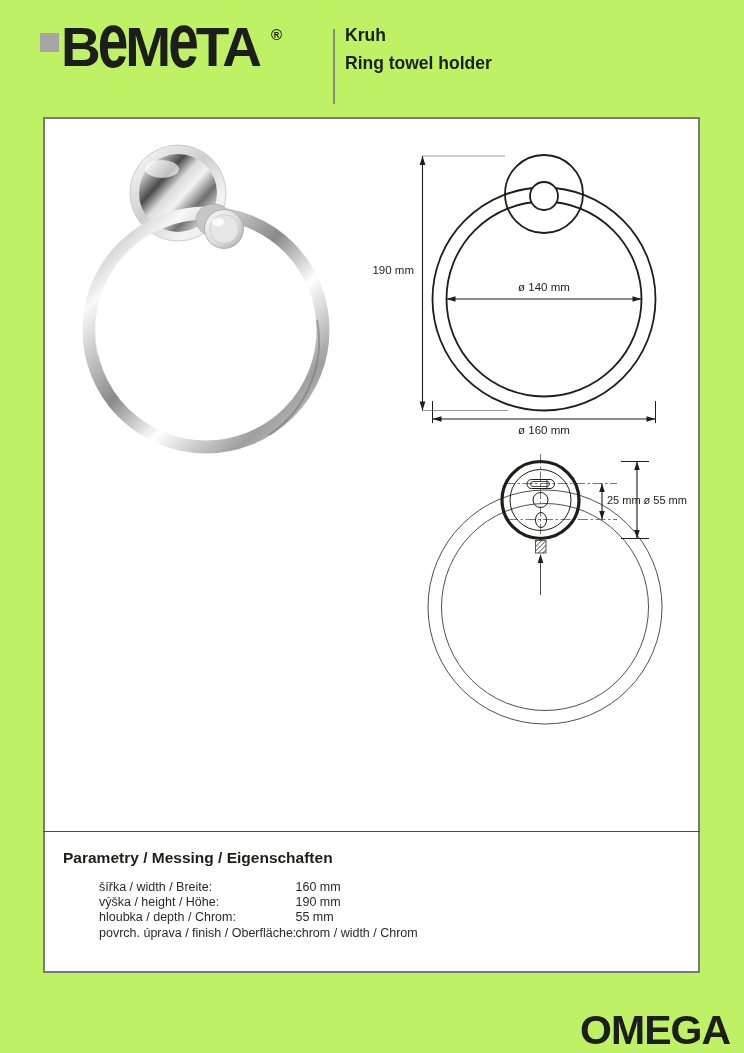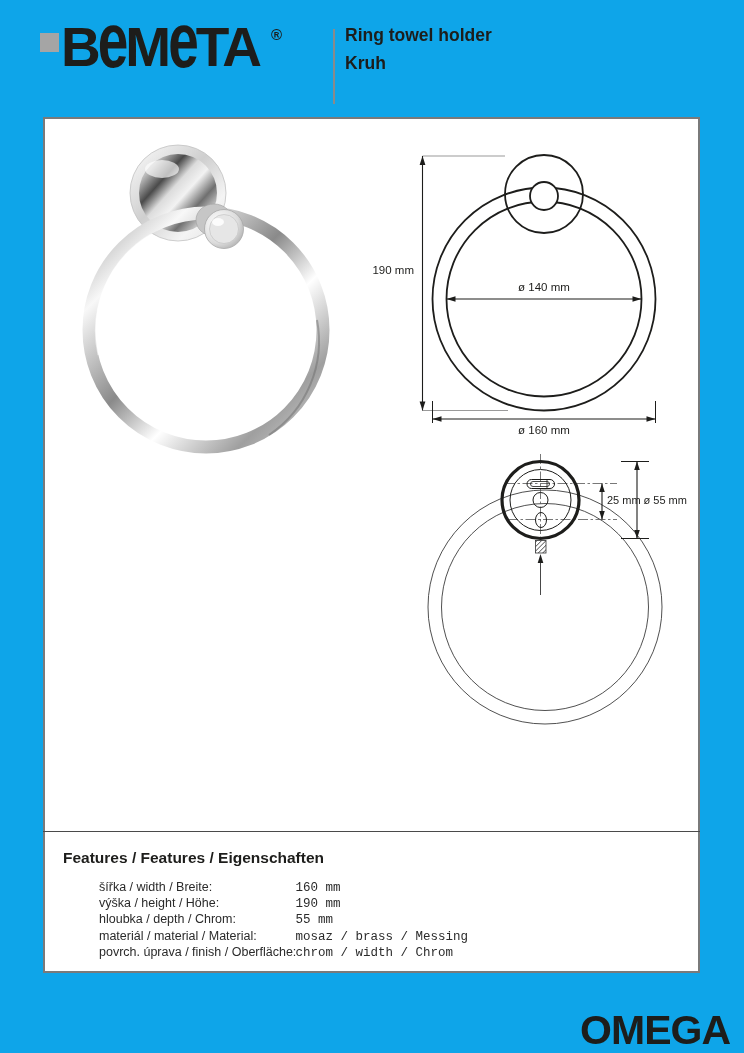--- a/index.html
+++ b/index.html
@@ -1,17 +1,17 @@
 <!DOCTYPE html>
 <html><head>
 <meta charset="utf-8">
 <style>
   html,body{margin:0;padding:0;background:#e9e9e9;}
   .page{
-    position:relative;width:744px;height:1053px;background:#0ea5e9;
+    position:relative;width:744px;height:1053px;background:#bef264;
     font-family:"Liberation Sans", sans-serif;color:#1d1d1b;overflow:hidden;
     margin:0 auto;
   }
   
   .logo-square{position:absolute;left:40px;top:33px;width:19px;height:19px;background:#a5a5a5;}
   .brand-logo{position:absolute;left:61px;top:18px;height:62px;font-weight:bold;
     font-size:55px;letter-spacing:-3px;color:#1d1d1b;line-height:58px;white-space:nowrap;}
   .brand-logo .lg-e{display:inline-block;transform:scaleY(1.40);transform-origin:50% 77%;}
   .reg-mark{position:absolute;left:271px;top:26px;font-size:15px;font-weight:bold;color:#1d1d1b;}
   .header-divider{position:absolute;left:333px;top:29px;width:2px;height:75px;background:#8a8a8a;}
@@ -20,37 +20,37 @@
     color:#ffffff;font-size:20px;font-weight:bold;line-height:30px;padding-left:9px;box-sizing:border-box;letter-spacing:0.5px;}
   
   .main-box{position:absolute;left:43px;top:117px;width:657px;height:856px;border:2px solid #7a7a7a;box-sizing:border-box;background:#ffffff;}
   .section-divider{position:absolute;left:43px;top:831px;width:657px;height:1px;background:#4a4a4a;}
   .svg-abs{position:absolute;}
   
   .params-heading{position:absolute;left:63px;top:849px;font-size:15.5px;font-weight:bold;color:#1d1d1b;}
   .params-table{position:absolute;left:63px;top:880px;font-size:12.5px;line-height:15.2px;color:#2a2a2a;}
   .param-row{white-space:nowrap;}
   .param-label{display:inline-block;width:193px;margin-left:36px;}
-  .param-value{display:inline-block;font-family:Liberation Mono, monospace;}
+  .param-value{display:inline-block;}
   
   .series-name{position:absolute;right:14px;top:983px;font-size:41px;font-weight:bold;color:#1d1d1b;letter-spacing:-1px;margin-top:24px;}
 </style>
 </head>
 <body>
 
 <div class="page">
 
   <div class="logo-square"></div>
   <div class="brand-logo"><span><span>B</span><span class="lg-e">e</span><span>M</span><span class="lg-e">e</span><span>T</span><span>A</span></span></div>
   <div class="reg-mark">®</div>
   <div class="header-divider"></div>
 
   <div class="product-titles">
+    <div>Kruh</div>
     <div>Ring towel holder</div>
-    <div>Kruh</div>
   </div>
 
 
   <div class="main-box"></div>
 
   <svg class="svg-abs" style="left:55px;top:125px;" width="310" height="360" viewBox="0 0 310 360">
     <defs>
       <linearGradient id="rimGrad" x1="0" y1="0" x2="1" y2="1">
         <stop offset="0" stop-color="#fdfdfd"></stop>
           <stop offset="0.45" stop-color="#cfcfcf"></stop>
@@ -186,39 +186,35 @@
     </g>
     <g stroke="#1d1d1b" stroke-width="1.1">
       <line x1="637" y1="461.5" x2="637" y2="538.5"></line>
     </g>
     <polygon points="637,461.5 634.2,470 639.8,470" fill="#1d1d1b"></polygon>
     <polygon points="637,538.5 634.2,530 639.8,530" fill="#1d1d1b"></polygon>
     <text x="643.5" y="504" text-anchor="start" font-size="11" fill="#1d1d1b">ø 55 mm</text>
   </svg>
 
   <div class="section-divider"></div>
-  <div class="params-heading">Features / Features / Eigenschaften</div>
+  <div class="params-heading">Parametry / Messing / Eigenschaften</div>
   <div class="params-table">
     <div class="param-row">
       <span class="param-label">šířka / width / Breite:</span>
       <span class="param-value">160 mm</span>
     </div>
     <div class="param-row">
       <span class="param-label">výška / height / Höhe:</span>
       <span class="param-value">190 mm</span>
     </div>
     <div class="param-row">
       <span class="param-label">hloubka / depth / Chrom:</span>
       <span class="param-value">55 mm</span>
     </div>
     <div class="param-row">
-      <span class="param-label">materiál / material / Material:</span>
-      <span class="param-value">mosaz / brass / Messing</span>
-    </div>
-    <div class="param-row">
       <span class="param-label">povrch. úprava / finish / Oberfläche:</span>
       <span class="param-value">chrom / width / Chrom</span>
     </div>
   </div>
 
   <div class="series-name">OMEGA</div>
 
 </div>
 
 </body></html>

